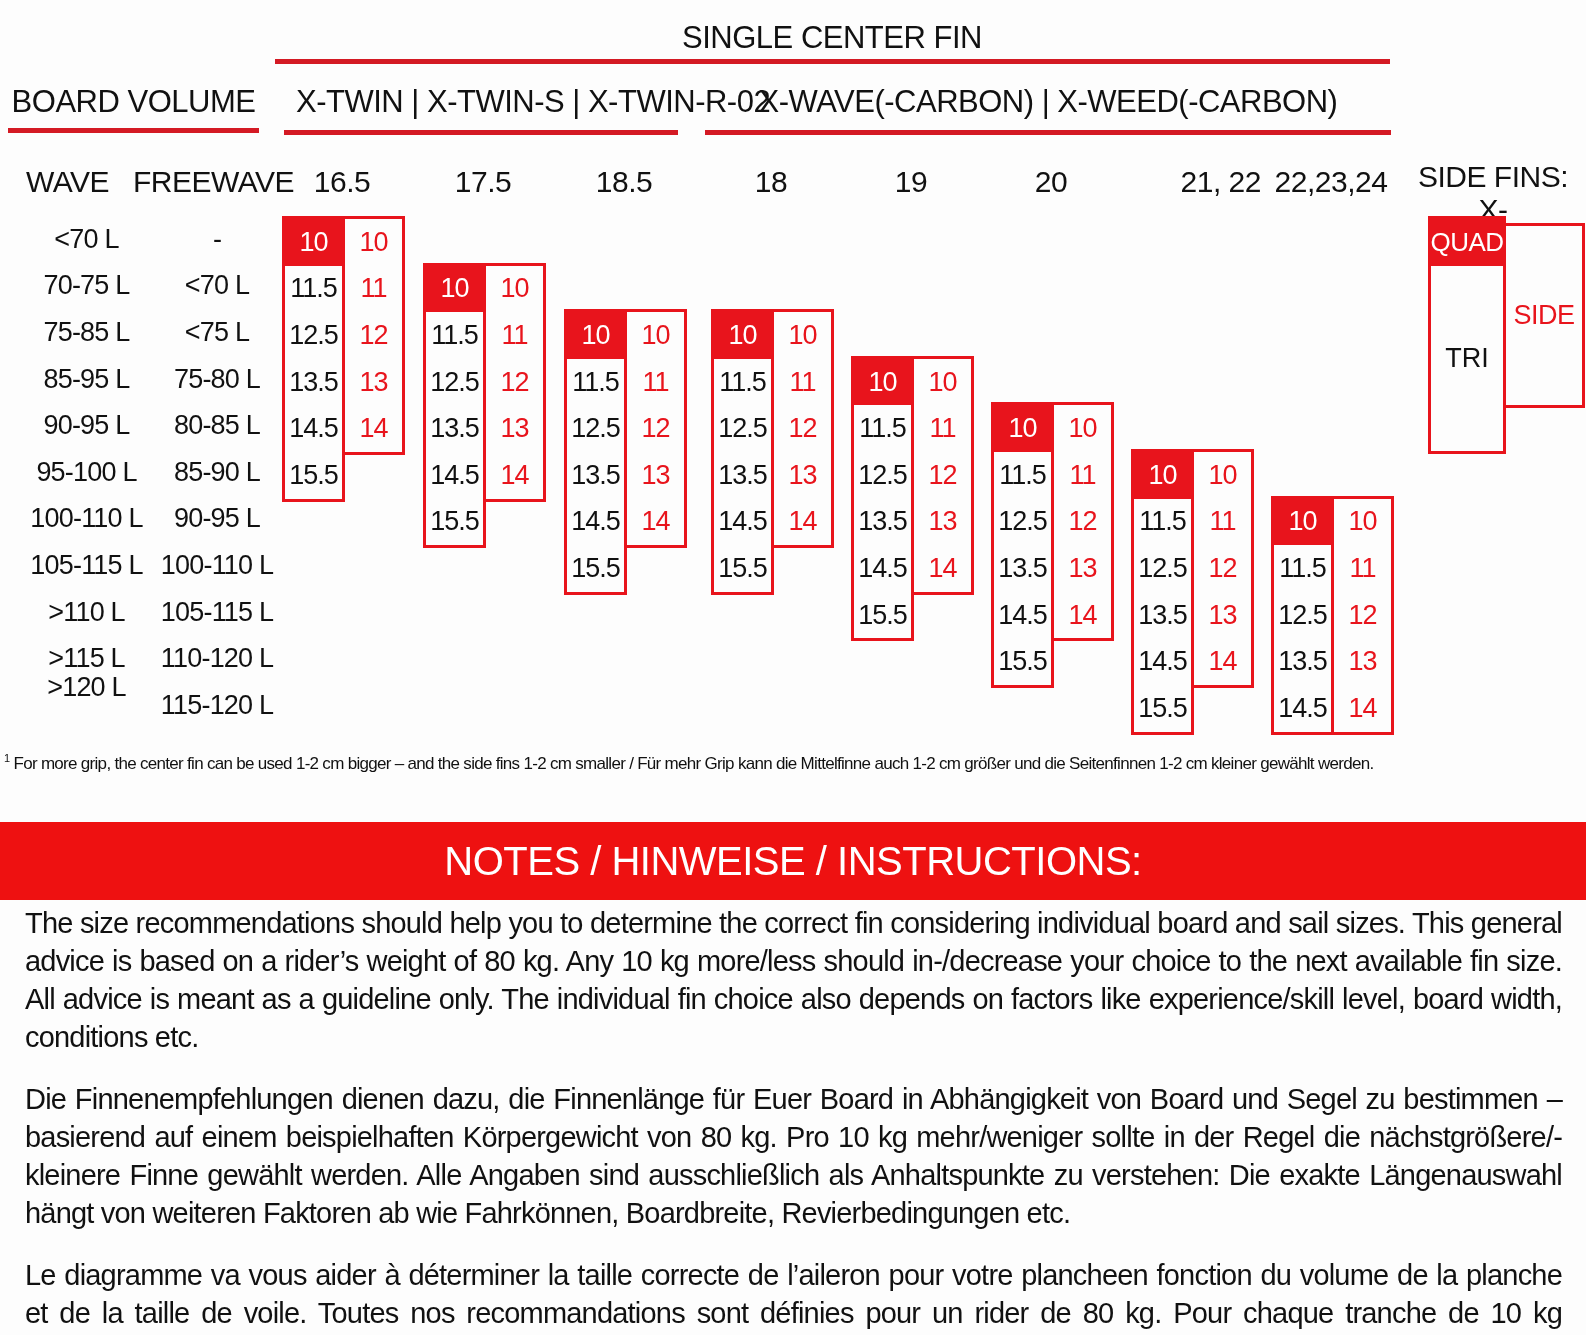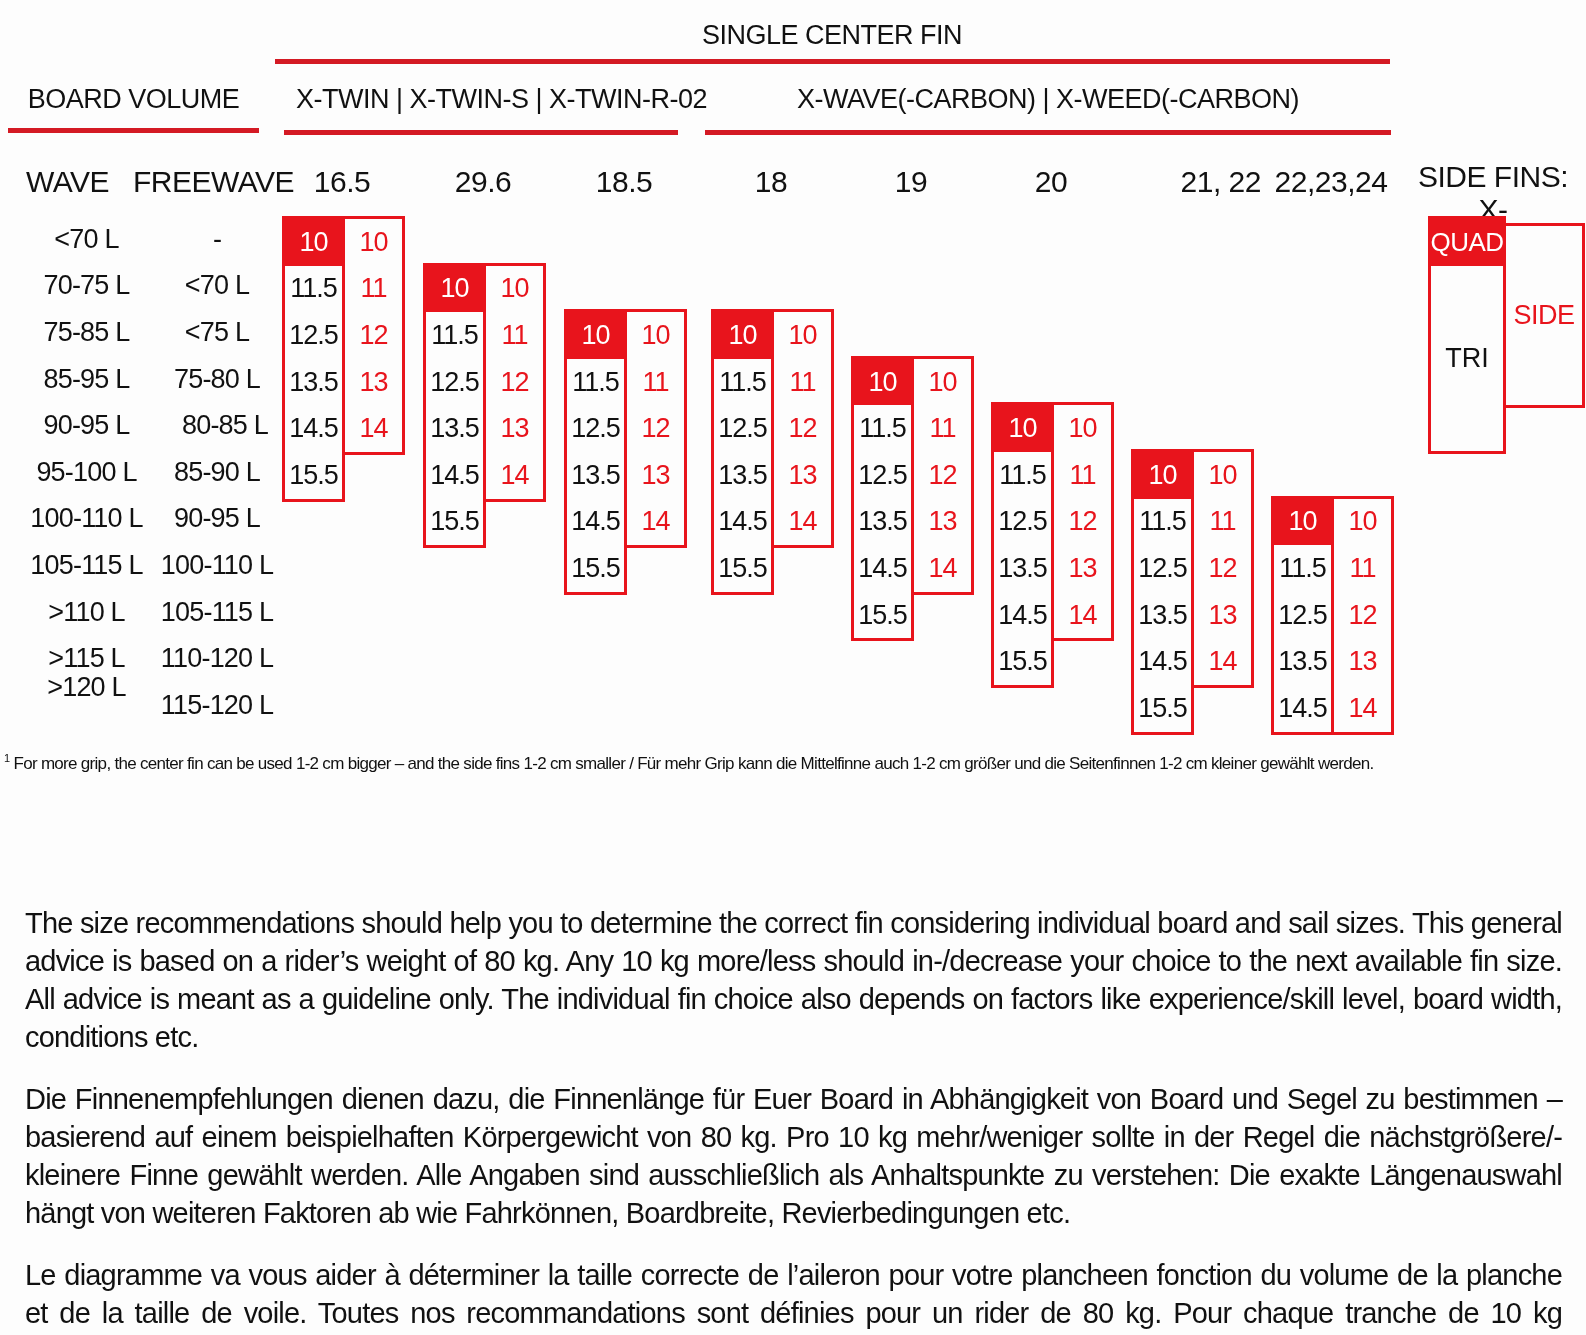--- a/index.html
+++ b/index.html
@@ -8,21 +8,21 @@
   }
   html,body{margin:0;padding:0;background:#e9e9e9;}
   *{box-sizing:border-box;}
   #sheet{
     position:relative; width:1586px; height:1335px; background:var(--bg);
     font-family:"Liberation Sans", sans-serif; color:var(--ink); overflow:hidden;
     margin:0 auto;
   }
   .abs{position:absolute;}
   .ctr{text-align:center;}
-  .hdr{font-size:27px; letter-spacing:-0.5px; white-space:nowrap;}
+  .hdr{font-size:31px; letter-spacing:-0.5px; white-space:nowrap;}
   .uline{position:absolute; height:5px; background:var(--line-red);}
   .collabel{font-size:30px; letter-spacing:-0.5px; line-height:38px; text-align:center; white-space:nowrap;}
   .rowlabel{
     position:absolute; display:flex; align-items:center; justify-content:center;
     font-size:27px; letter-spacing:-0.8px; white-space:nowrap;padding-left:38px;
   }
   .finbox{
     position:absolute; border:3px solid var(--red); background:var(--bg);
     display:grid; grid-auto-rows:46.6px;
   }
@@ -73,40 +73,40 @@
   <div class="abs hdr ctr" style="left:705px; top:84px; width:686px;">X-WAVE(-CARBON) | X-WEED(-CARBON)</div>
 
   <div class="uline" style="left:8px;   top:128px; width:251px;"></div>
   <div class="uline" style="left:284px; top:130px; width:394px;"></div>
   <div class="uline" style="left:705px; top:130px; width:686px;"></div>
 
   <div class="abs collabel" style="left:0px; top:163px; width:135px;">WAVE</div>
   <div class="abs collabel" style="left:133px; top:163px; width:130px;">FREEWAVE</div>
   <div id="sail-headers">
       <div class="abs collabel" style="left: 272px; top: 163px; width: 140px;">16.5</div>
-      <div class="abs collabel" style="left: 413px; top: 163px; width: 140px;">29.6</div>
+      <div class="abs collabel" style="left: 413px; top: 163px; width: 140px;">17.5</div>
       <div class="abs collabel" style="left: 554px; top: 163px; width: 140px;">18.5</div>
       <div class="abs collabel" style="left: 701px; top: 163px; width: 140px;">18</div>
       <div class="abs collabel" style="left: 841px; top: 163px; width: 140px;">19</div>
       <div class="abs collabel" style="left: 981px; top: 163px; width: 140px;">20</div>
       <div class="abs collabel" style="left: 1121px; top: 163px; width: 140px; text-align: right;">21, 22</div>
       <div class="abs collabel" style="left: 1261px; top: 163px; width: 140px;">22,23,24</div>
     </div>
 
   <div id="table-body">
       <div class="rowlabel" style="left: 0px; top: 216px; width: 135px; height: 46.6px;">&lt;70 L</div>
       <div class="rowlabel" style="left: 133px; top: 216px; width: 130px; height: 46.6px;">-</div>
       <div class="rowlabel" style="left: 0px; top: 262.6px; width: 135px; height: 46.6px;">70-75 L</div>
       <div class="rowlabel" style="left: 133px; top: 262.6px; width: 130px; height: 46.6px;">&lt;70 L</div>
       <div class="rowlabel" style="left: 0px; top: 309.2px; width: 135px; height: 46.6px;">75-85 L</div>
       <div class="rowlabel" style="left: 133px; top: 309.2px; width: 130px; height: 46.6px;">&lt;75 L</div>
       <div class="rowlabel" style="left: 0px; top: 355.8px; width: 135px; height: 46.6px;">85-95 L</div>
       <div class="rowlabel" style="left: 133px; top: 355.8px; width: 130px; height: 46.6px;">75-80 L</div>
       <div class="rowlabel" style="left: 0px; top: 402.4px; width: 135px; height: 46.6px;">90-95 L</div>
-      <div class="rowlabel" style="left: 141px; top: 402.4px; width: 130px; height: 46.6px;">80-85 L</div>
+      <div class="rowlabel" style="left: 133px; top: 402.4px; width: 130px; height: 46.6px;">80-85 L</div>
       <div class="rowlabel" style="left: 0px; top: 449px; width: 135px; height: 46.6px;">95-100 L</div>
       <div class="rowlabel" style="left: 133px; top: 449px; width: 130px; height: 46.6px;">85-90 L</div>
       <div class="rowlabel" style="left: 0px; top: 495.6px; width: 135px; height: 46.6px;">100-110 L</div>
       <div class="rowlabel" style="left: 133px; top: 495.6px; width: 130px; height: 46.6px;">90-95 L</div>
       <div class="rowlabel" style="left: 0px; top: 542.2px; width: 135px; height: 46.6px;">105-115 L</div>
       <div class="rowlabel" style="left: 133px; top: 542.2px; width: 130px; height: 46.6px;">100-110 L</div>
       <div class="rowlabel" style="left: 0px; top: 588.8px; width: 135px; height: 46.6px;">&gt;110 L</div>
       <div class="rowlabel" style="left: 133px; top: 588.8px; width: 130px; height: 46.6px;">105-115 L</div>
       <div class="rowlabel" style="left: 0px; top: 635.4px; width: 135px; height: 46.6px;">&gt;115 L</div>
       <div class="rowlabel" style="left: 133px; top: 635.4px; width: 130px; height: 46.6px;">110-120 L</div>
@@ -239,19 +239,20 @@
   <div class="legend-box" style="left:1428px; top:216px; width:78px; height:238px;">
     <div id="legend-quad">QUAD</div>
     <div id="legend-tri">TRI</div>
   </div>
   <div class="legend-box" id="legend-side-box" style="left:1503px; top:223px; width:82px; height:185px;">
     <span>SIDE</span>
   </div>
 
   <div id="footnote"><sup>1</sup> <span>For more grip, the center fin can be used 1-2 cm bigger – and the side fins 1-2 cm smaller / Für mehr Grip kann die Mittelfinne auch 1-2 cm größer und die Seitenfinnen 1-2 cm kleiner gewählt werden.</span></div>
 
+  <div id="banner">NOTES / HINWEISE / INSTRUCTIONS:</div>
   <div id="paras">
     <p>The size recommendations should help you to determine the correct fin considering individual board and sail sizes. This general advice is based on a rider’s weight of 80 kg. Any 10 kg more/less should in-/decrease your choice to the next available fin size. All advice is meant as a guideline only. The individual fin choice also depends on factors like experience/skill level, board width, conditions etc.</p>
     <p>Die Finnenempfehlungen dienen dazu, die Finnenlänge für Euer Board in Abhängigkeit von Board und Segel zu bestimmen – basierend auf einem beispielhaften Körpergewicht von 80 kg. Pro 10 kg mehr/weniger sollte in der Regel die nächstgrößere/-kleinere Finne gewählt werden. Alle Angaben sind ausschließlich als Anhaltspunkte zu verstehen: Die exakte Längenauswahl hängt von weiteren Faktoren ab wie Fahrkönnen, Boardbreite, Revierbedingungen etc.</p>
     <p>Le diagramme va vous aider à déterminer la taille correcte de l’aileron pour votre plancheen fonction du volume de la planche et de la taille de voile. Toutes nos recommandations sont définies pour un rider de 80 kg. Pour chaque tranche de 10 kg supplémentaire ou inférieure, une taille supérieure ou inférieure doit être choisie. Toutes nos recommandations sont simplement une indication. La taille de l’aileron à choisir peut varier et dépend de nombreux facteurs comme le niveau du rider, la largeur de la planche, les conditions etc.</p>
   </div>
 
 </div>
 
 </body></html>

